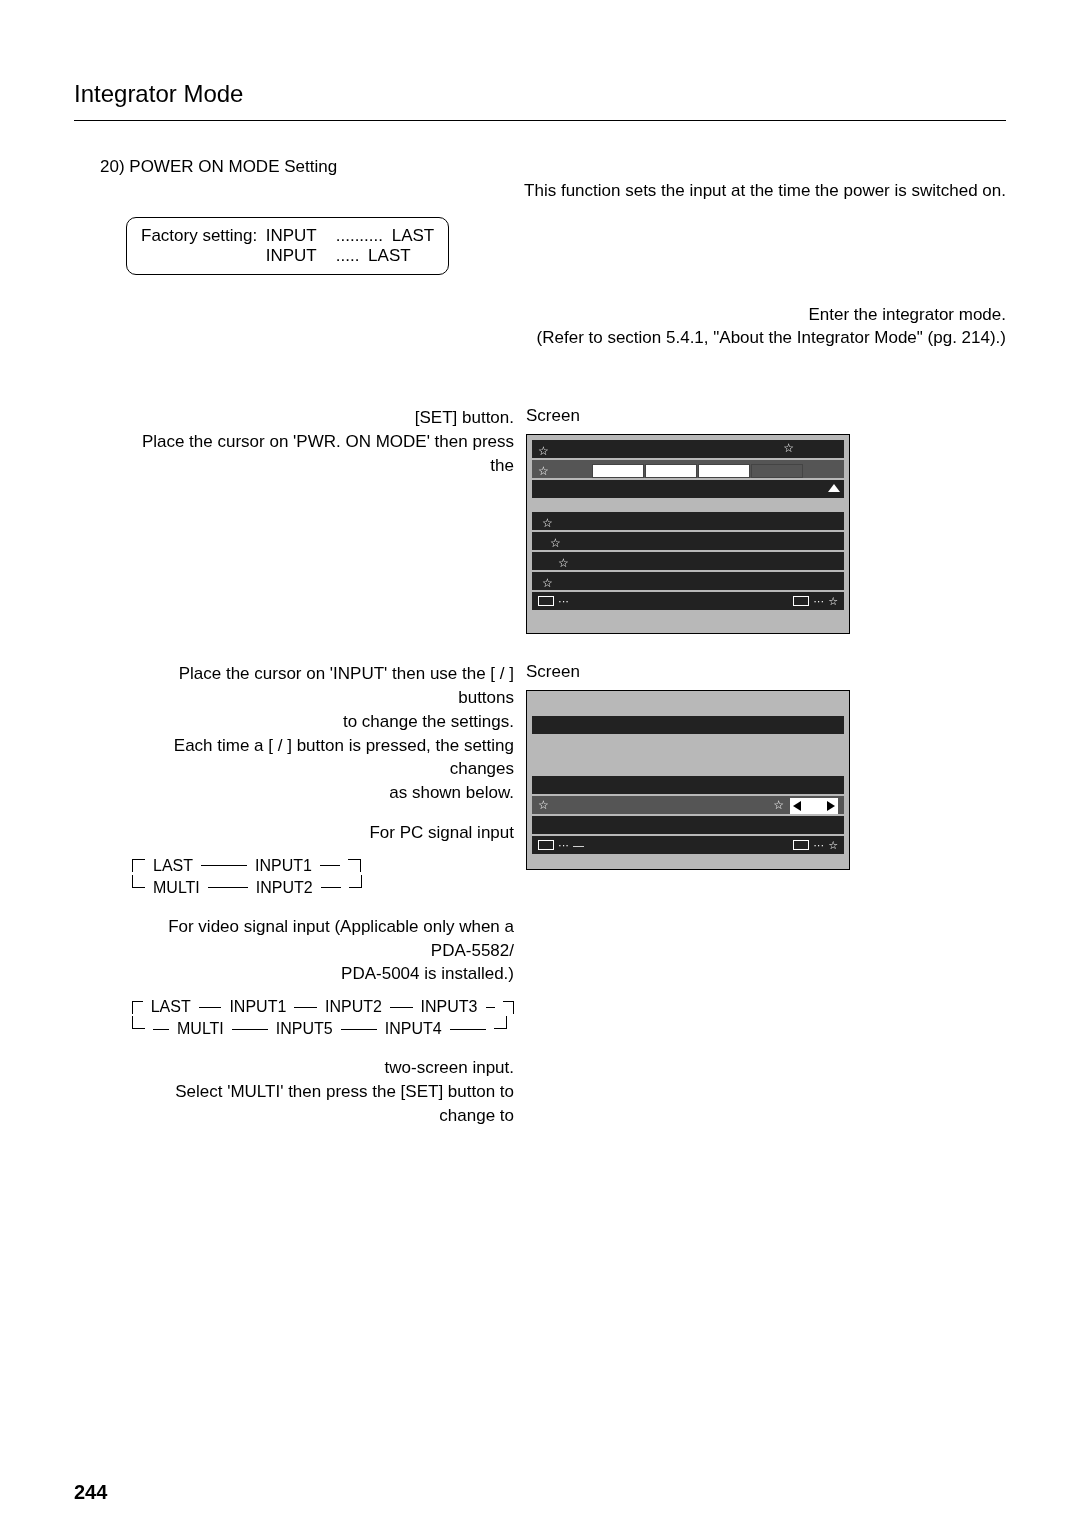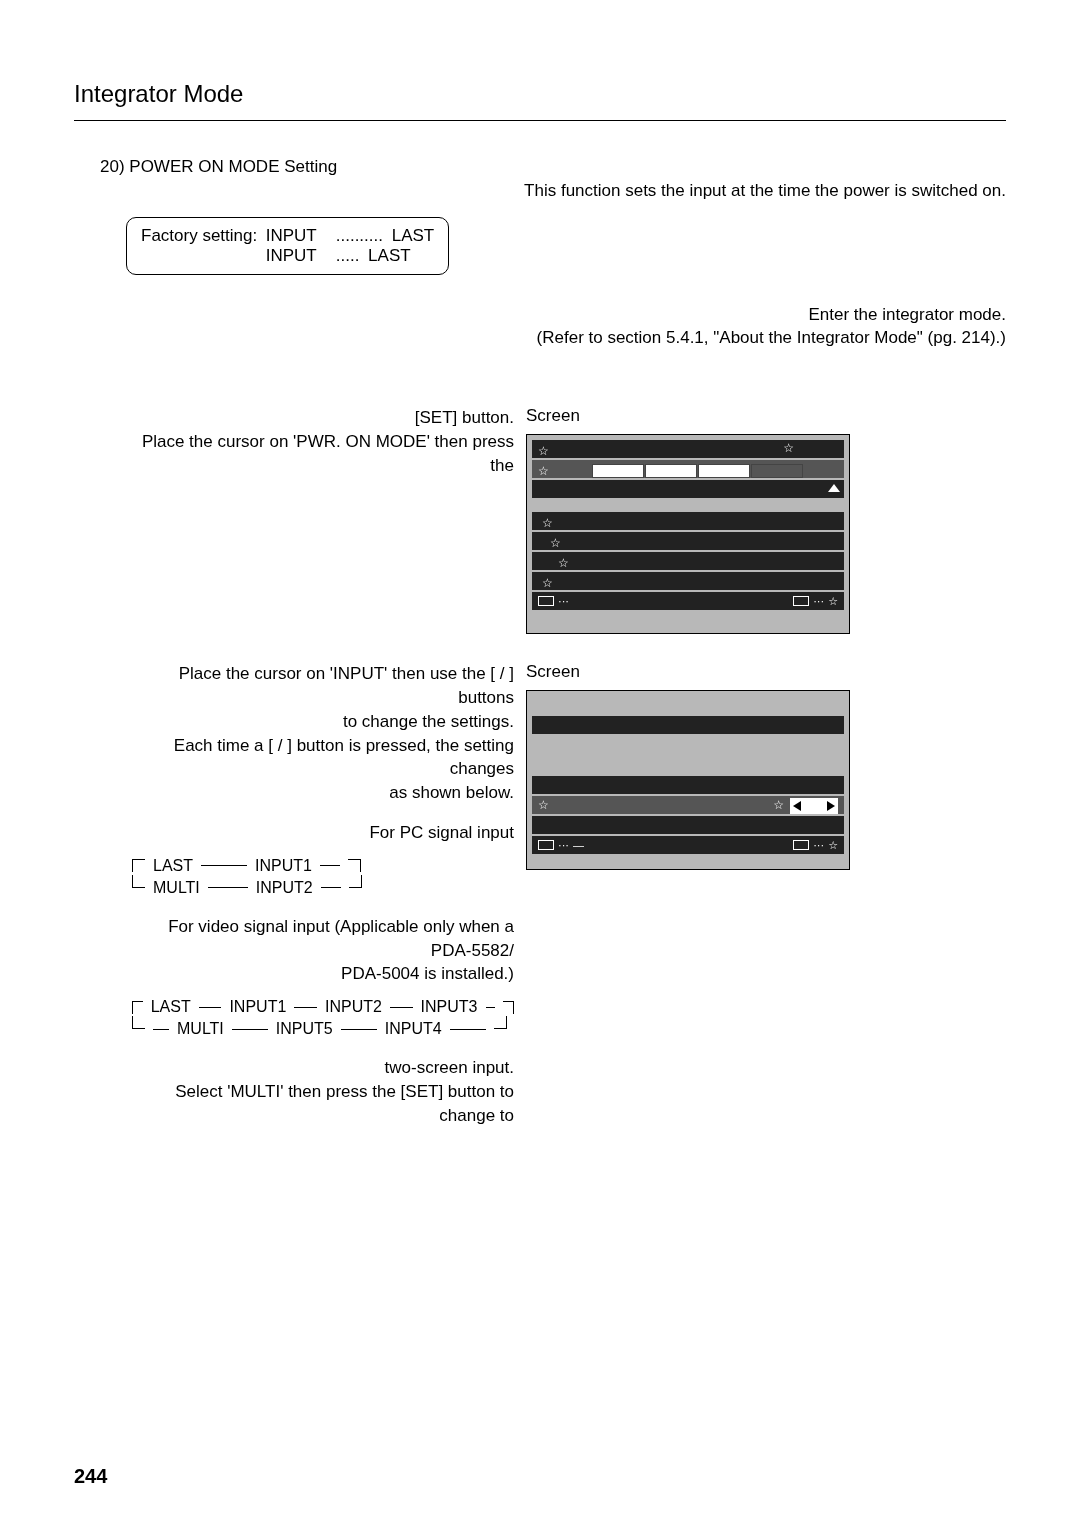--- a/index.html
+++ b/index.html
@@ -177,21 +177,21 @@
   }
   .bracket-right-bot {
     border-bottom:1px solid #000;
     border-right:1px solid #000;
     width:12px; height:12px;
     align-self:flex-start;
     margin-top:-2px;
   }
   .page-num {
     position: absolute;
-    bottom: 40px;
+    bottom: 24px;
     left: 74px;
     font-size: 20px;
     font-weight: bold;
   }
   .gap { height: 28px; }
   .gap-s { height: 16px; }
   .arrows-cell {
     border:1px solid #fff;
     background:#fff;
     display:inline-flex;

